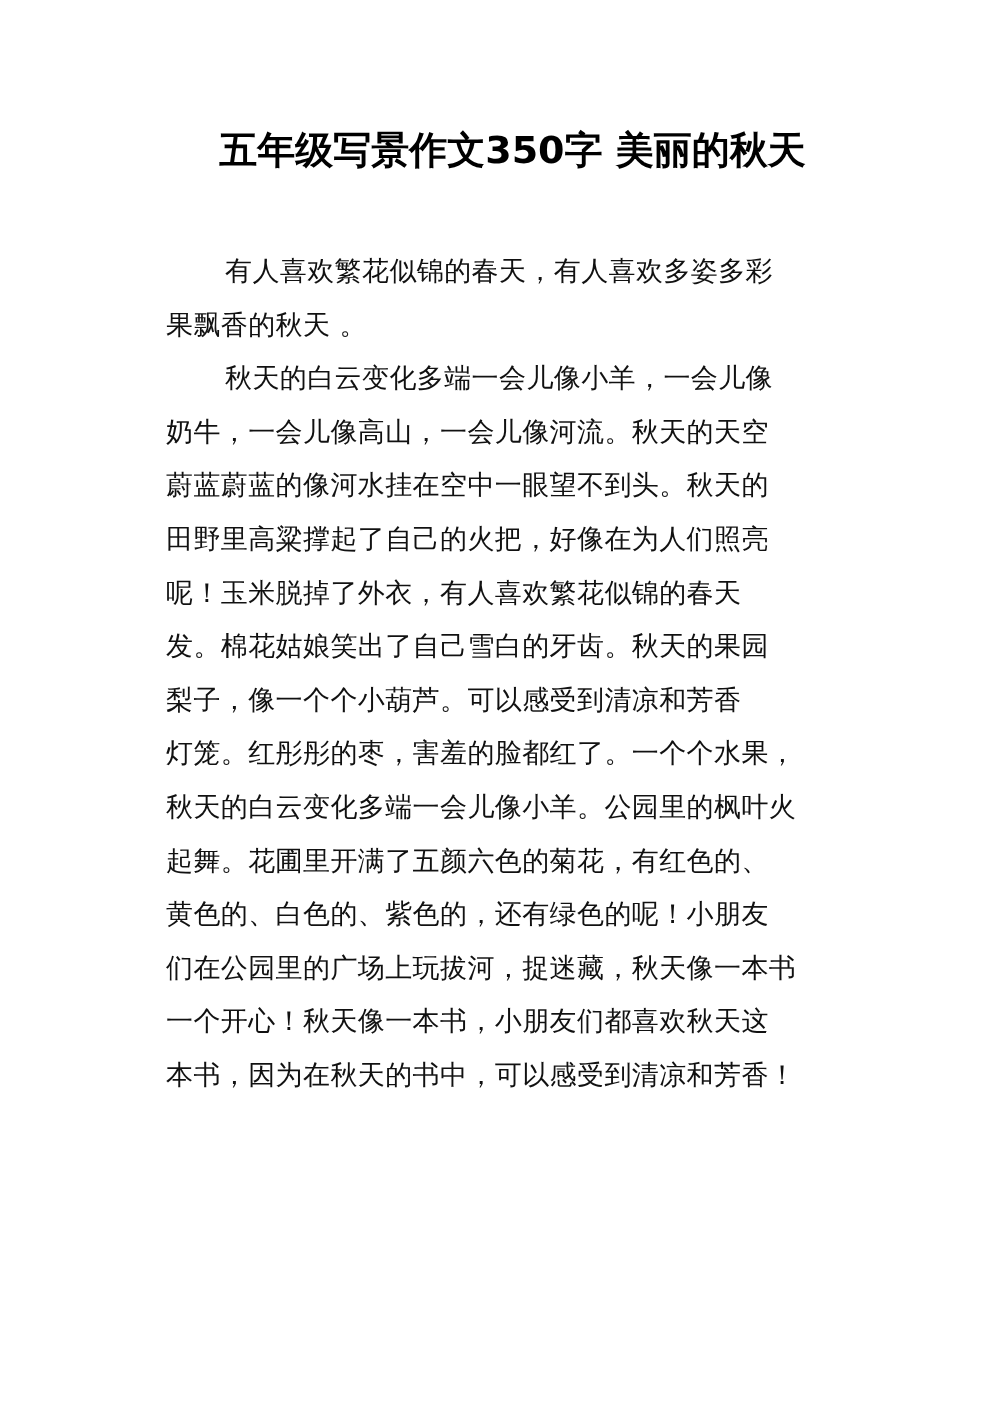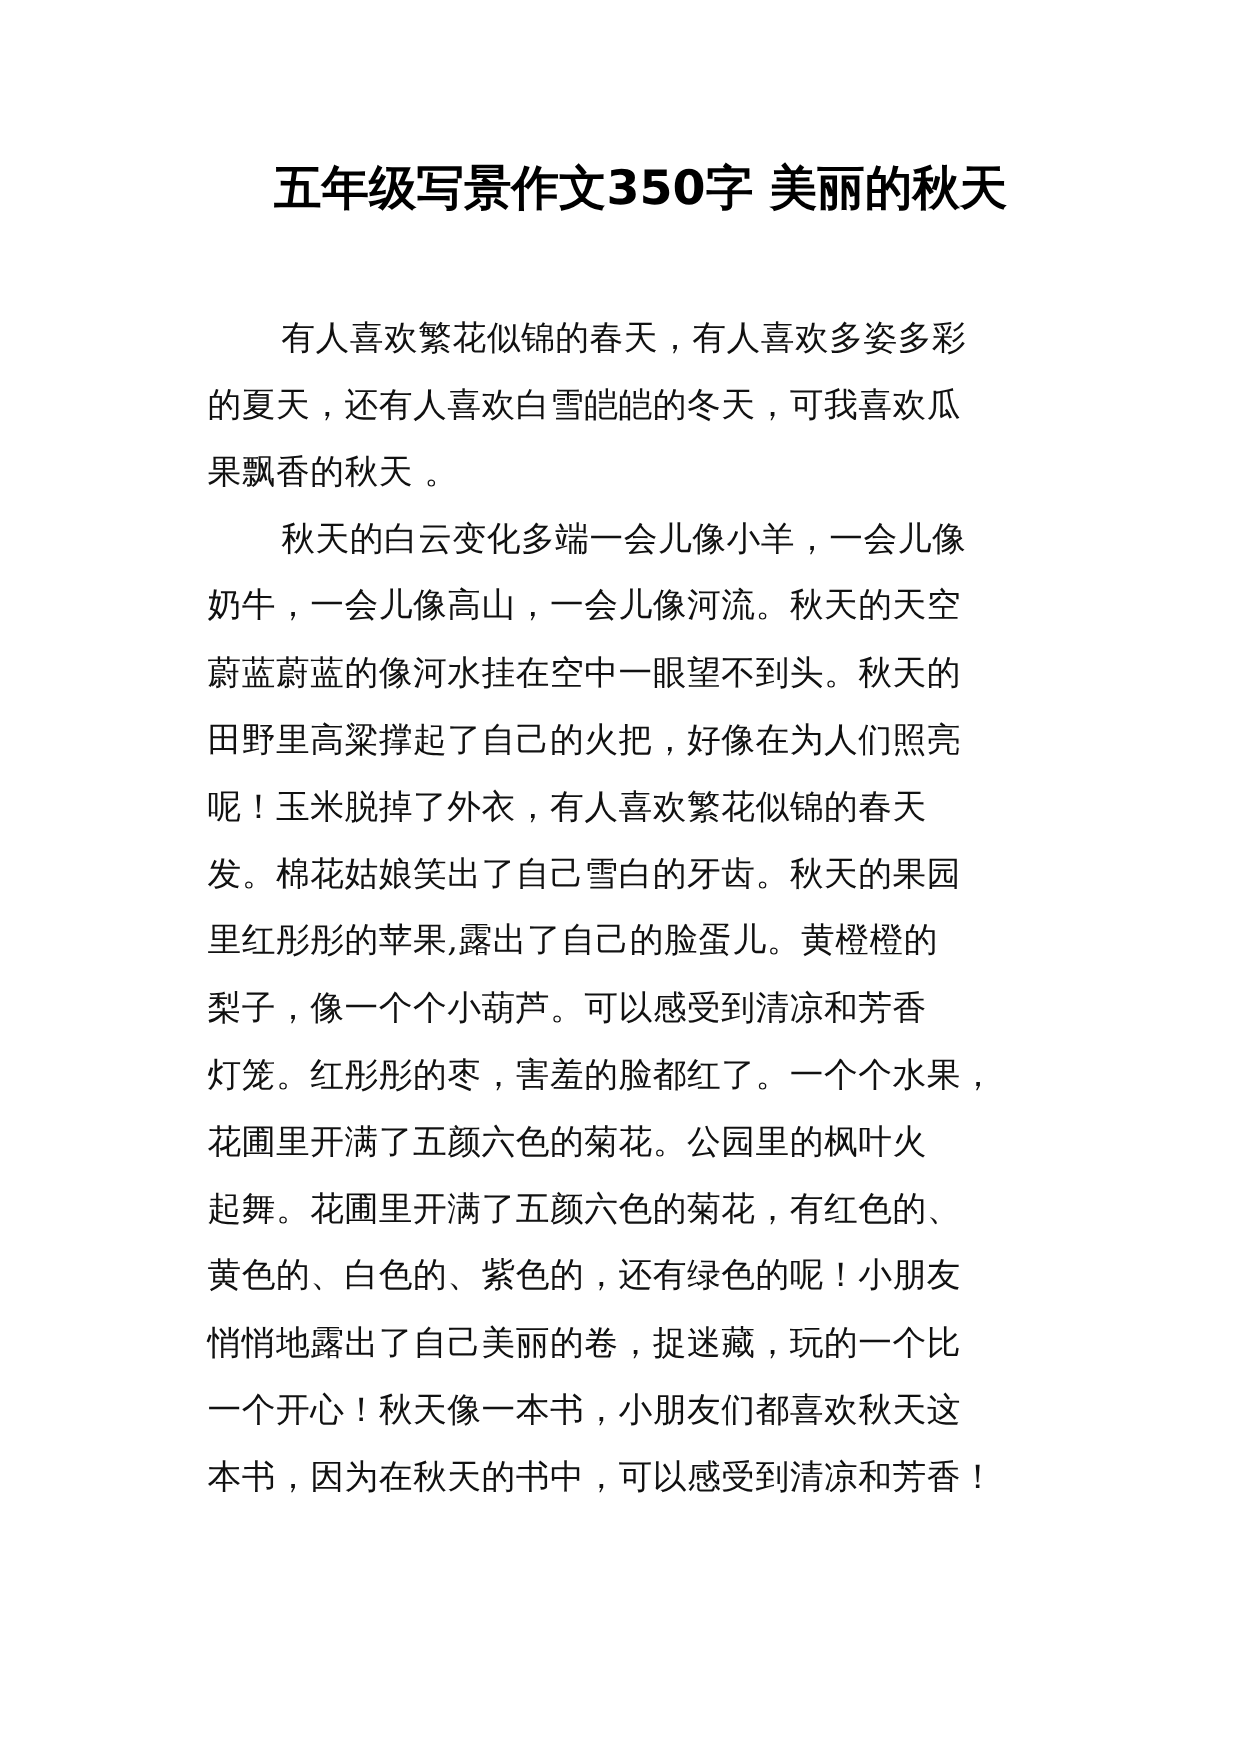--- a/index.html
+++ b/index.html
@@ -56,35 +56,33 @@
   </style>
 </head>
 <body>
 
 <div class="page">
   <h1 class="title" style="margin:0;">五年级写景作文350字  美丽的秋天</h1>
 
   <div class="body-text">
     <div class="paragraph">
       <div class="line indent">有人喜欢繁花似锦的春天，有人喜欢多姿多彩</div>
-      <div class="line">的夏天，还有人喜欢白雪皑皑的冬天，可我喜欢瓜</div>
       <div class="line">果飘香的秋天 。</div>
     </div>
     <div class="para-gap"></div>
     <div class="paragraph">
       <div class="line indent">秋天的白云变化多端一会儿像小羊，一会儿像</div>
       <div class="line">奶牛，一会儿像高山，一会儿像河流。秋天的天空</div>
       <div class="line">蔚蓝蔚蓝的像河水挂在空中一眼望不到头。秋天的</div>
       <div class="line">田野里高粱撑起了自己的火把，好像在为人们照亮</div>
       <div class="line">呢！玉米脱掉了外衣，有人喜欢繁花似锦的春天</div>
       <div class="line">发。棉花姑娘笑出了自己雪白的牙齿。秋天的果园</div>
-      <div class="line">里红彤彤的苹果,露出了自己的脸蛋儿。黄橙橙的</div>
       <div class="line">梨子，像一个个小葫芦。可以感受到清凉和芳香</div>
       <div class="line">灯笼。红彤彤的枣，害羞的脸都红了。一个个水果，</div>
-      <div class="line">花圃里开满了五颜六色的菊花。公园里的枫叶火</div>
+      <div class="line">秋天的白云变化多端一会儿像小羊。公园里的枫叶火</div>
       <div class="line">起舞。花圃里开满了五颜六色的菊花，有红色的、</div>
       <div class="line">黄色的、白色的、紫色的，还有绿色的呢！小朋友</div>
-      <div class="line">悄悄地露出了自己美丽的卷，捉迷藏，玩的一个比</div>
+      <div class="line">们在公园里的广场上玩拔河，捉迷藏，秋天像一本书</div>
       <div class="line">一个开心！秋天像一本书，小朋友们都喜欢秋天这</div>
       <div class="line">本书，因为在秋天的书中，可以感受到清凉和芳香！</div>
     </div>
   </div>
 </div>
 
 </body></html>

